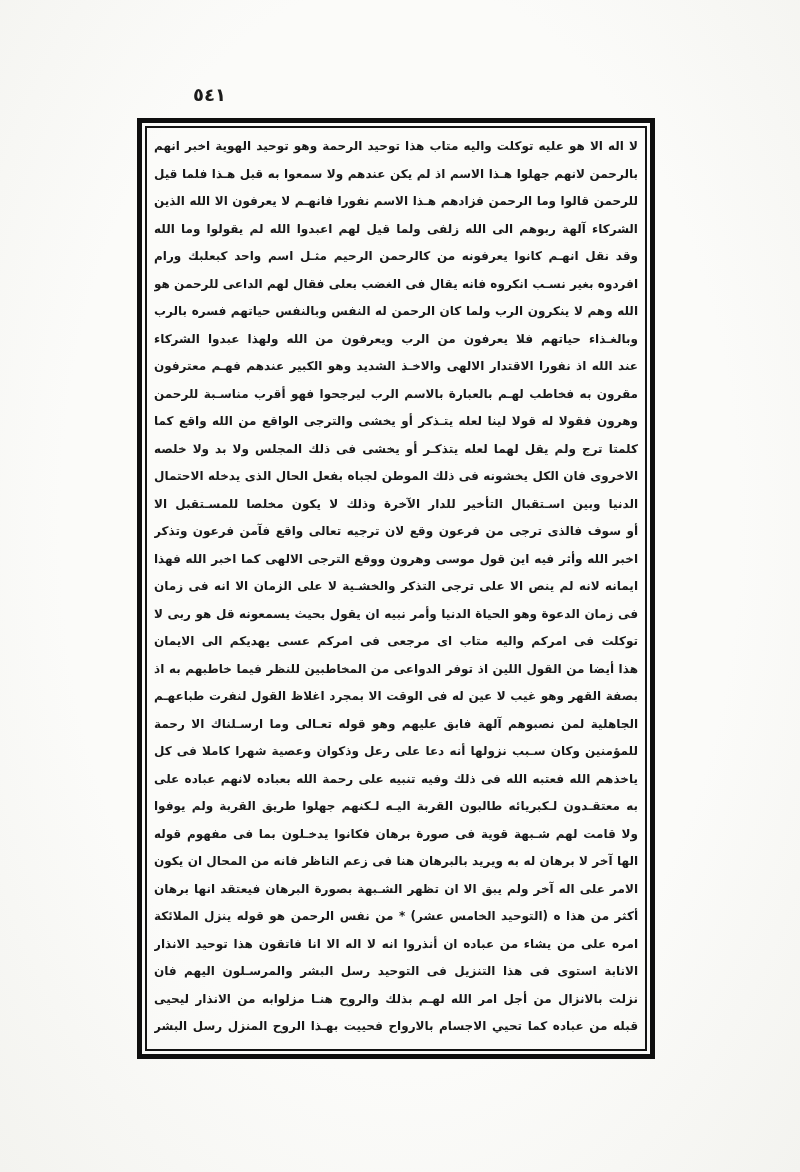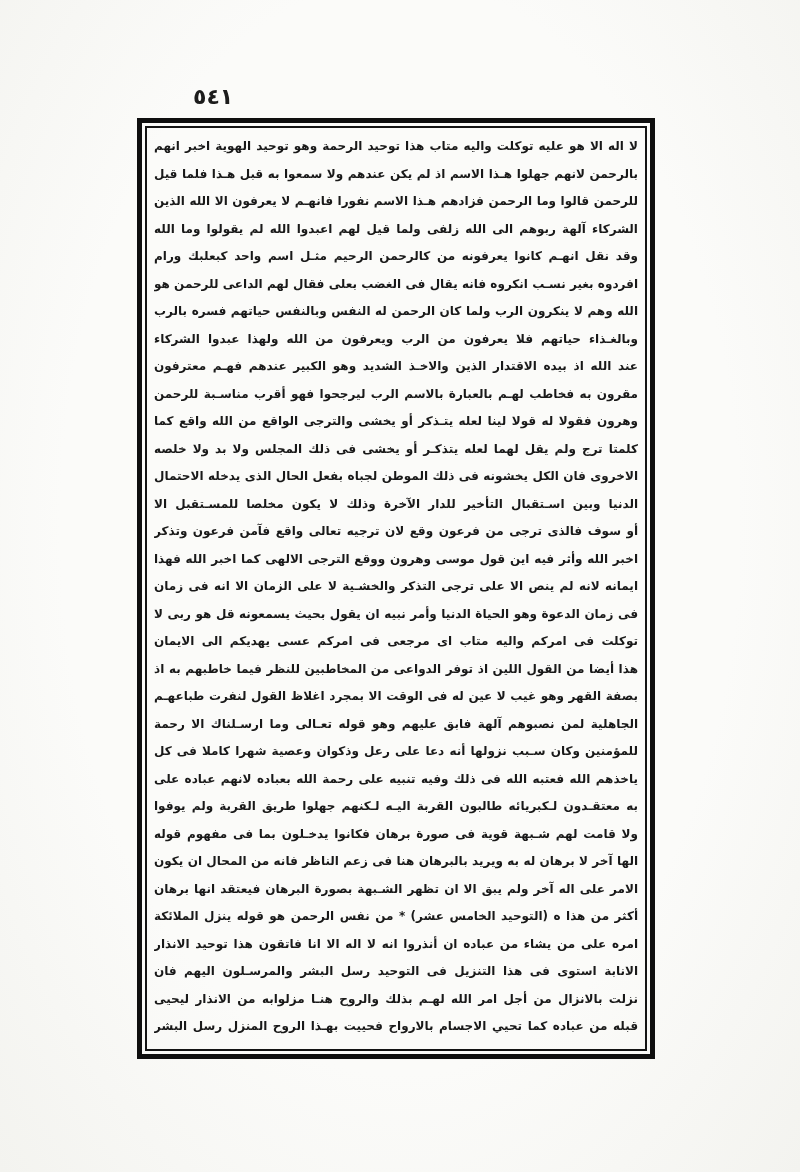--- a/index.html
+++ b/index.html
@@ -17,21 +17,21 @@
   
   .scan-surface {
     position: absolute;
     inset: 0;
     background: radial-gradient(ellipse at 50% 45%, #fbfbf9 60%, #f3f3ef 100%);
   }
   .page-number {
     position: absolute;
     top: 84px;
     left: 193px;
-    font-size: 22px;
+    font-size: 18px;
     font-weight: bold;
     color: #1c1c1c;
     letter-spacing: 1px;
     direction: rtl;
   }
   .frame-outer {
     position: absolute;
     left: 137px;
     top: 118px;
     width: 518px;
@@ -79,21 +79,21 @@
     <div class="frame-inner">
       <div class="text-block" dir="rtl">
           <div class="line">لا اله الا هو عليه توكلت واليه متاب هذا توحيد الرحمة وهو توحيد الهوية اخبر انهم يكفرون</div>
           <div class="line">بالرحمن لانهم جهلوا هـذا الاسم اذ لم يكن عندهم ولا سمعوا به قبل هـذا فلما قيل لهم اسجدوا</div>
           <div class="line">للرحمن قالوا وما الرحمن فزادهم هـذا الاسم نفورا فانهـم لا يعرفون الا الله الذين يعبـدون</div>
           <div class="line">الشركاء آلهة ربوهم الى الله زلفى ولما قيل لهم اعبدوا الله لم يقولوا وما الله وانمـا أنكروا توحيده</div>
           <div class="line">وقد نقل انهـم كانوا يعرفونه من كالرحمن الرحيم مثـل اسم واحد كبعلبك ورام هرمز فما</div>
           <div class="line">افردوه بغير نسـب انكروه فانه يقال فى الغضب بعلى فقال لهم الداعى للرحمن هو ربى ولم يقل هو</div>
           <div class="line">الله وهم لا ينكرون الرب ولما كان الرحمن له النفس وبالنفس حياتهم فسره بالرب لانه المغذى</div>
           <div class="line">وبالغـذاء حياتهم فلا يعرفون من الرب ويعرفون من الله ولهذا عبدوا الشركاء ليشفعوا لهم</div>
-          <div class="line">عند الله اذ بيده الاقتدار الذين والاخـذ الشديد وهو الكبير عندهم فهـم معترفون</div>
+          <div class="line">عند الله اذ نفورا الاقتدار الالهى والاخـذ الشديد وهو الكبير عندهم فهـم معترفون</div>
           <div class="line">مقرون به فخاطب لهـم بالعبارة بالاسم الرب ليرجحوا فهو أقرب مناسـبة للرحمن قال لموسى</div>
           <div class="line">وهرون فقولا له قولا لينا لعله يتـذكر أو يخشى والترجى الواقع من الله واقع كما قالوا فى عسى فانهـما</div>
           <div class="line">كلمتا ترج ولم يقل لهما لعله يتذكـر أو يخشى فى ذلك المجلس ولا بد ولا خلصه للاسـتقبال</div>
           <div class="line">الاخروى فان الكل يخشونه فى ذلك الموطن لجباه بفعل الحال الذى يدخله الاحتمال بين حال</div>
           <div class="line">الدنيا وبين اسـتقبال التأخير للدار الآخرة وذلك لا يكون مخلصا للمسـتقبل الا بالسـين</div>
           <div class="line">أو سوف فالذى ترجى من فرعون وقع لان ترجيه تعالى واقع فآمن فرعون وتذكر وخشى كما</div>
           <div class="line">اخبر الله وأثر فيه اين قول موسى وهرون ووقع الترجى الالهى كما اخبر الله فهذا يدلك على قبول</div>
           <div class="line">ايمانه لانه لم ينص الا على ترجى التذكر والخشـية لا على الزمان الا انه فى زمان الدعوة ووقع ذلك</div>
           <div class="line">فى زمان الدعوة وهو الحياة الدنيا وأمر نبيه ان يقول بحيث يسمعونه قل هو ربى لا اله الا هو عليه</div>
           <div class="line">توكلت فى امركم واليه متاب اى مرجعى فى امركم عسى يهديكم الى الايمان فـاغلظ لهم بل</div>

